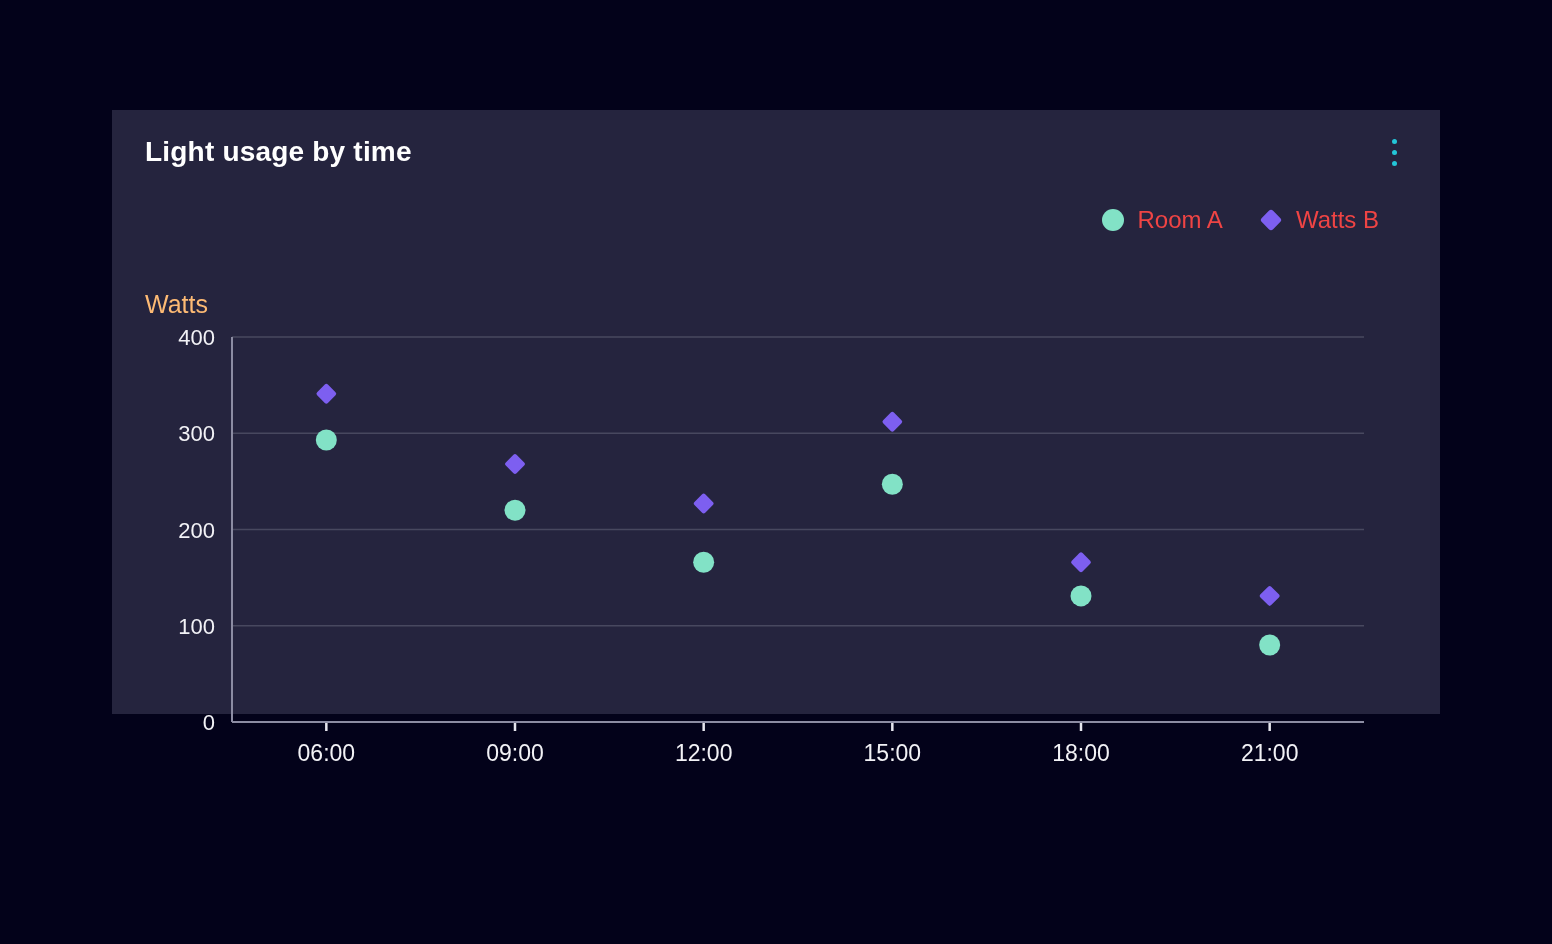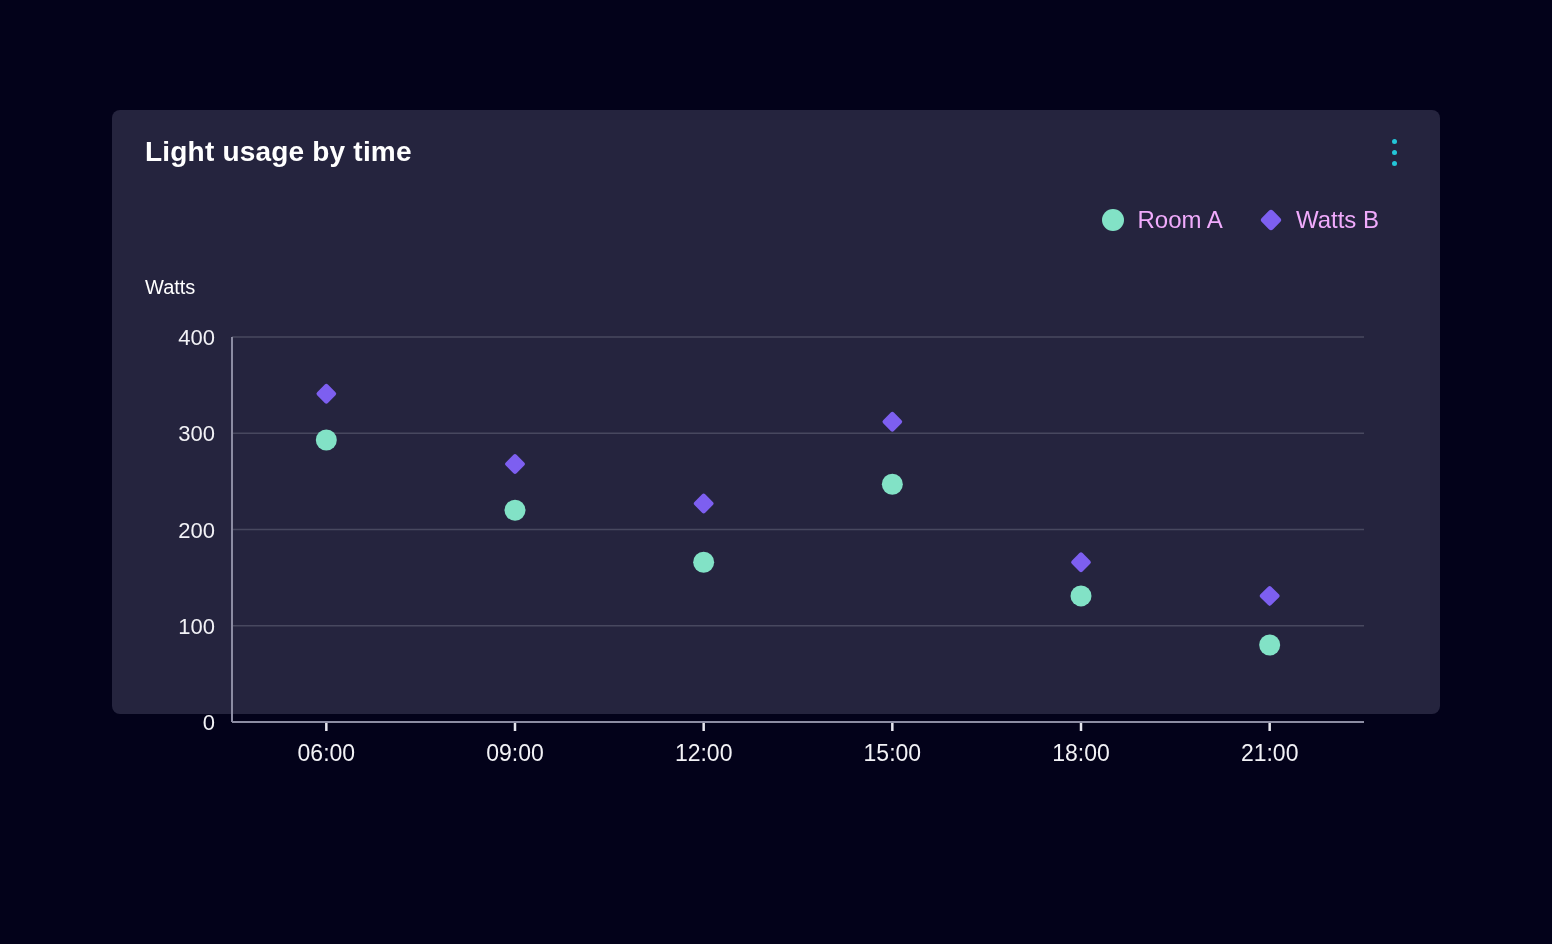--- a/index.html
+++ b/index.html
@@ -11,21 +11,21 @@
     font-family: "Liberation Sans", sans-serif;
     overflow: hidden;
   }
   .card {
     position: absolute;
     left: 112px;
     top: 110px;
     width: 1328px;
     height: 604px;
     background: #25243E;
-    border-radius: 8px;
+    border-radius: 0;
   }
   .card-title {
     position: absolute;
     left: 33px;
     top: 26px;
     margin: 0;
     font-size: 28px;
     font-weight: 700;
     color: #FFFFFF;
     letter-spacing: 0.2px;
@@ -57,42 +57,42 @@
     gap: 37px;
   }
   .legend-item {
     display: flex;
     align-items: center;
     gap: 14px;
     cursor: pointer;
   }
   .legend-label {
     font-size: 24px;
-    color: #f0abfc;
+    color: #ef4444;
   }
   .swatch.circle {
     width: 22px;
     height: 22px;
     border-radius: 50%;
     background: #82E2C6;
   }
   .swatch.diamond {
     width: 16px;
     height: 16px;
     border-radius: 3px;
     transform: rotate(45deg);
     background: #7D5FF0;
     margin: 0 3px;
   }
   .ylabel {
     position: absolute;
     left: 33px;
-    top: 166px;
-    font-size: 20px;
-    color: #ffffff;
+    top: 180px;
+    font-size: 25px;
+    color: #fdba74;
   }
   #chart {
     position: absolute;
     left: 0;
     top: 0;
   }
   text {
     font-family: "Liberation Sans", sans-serif;
   }
 </style>

